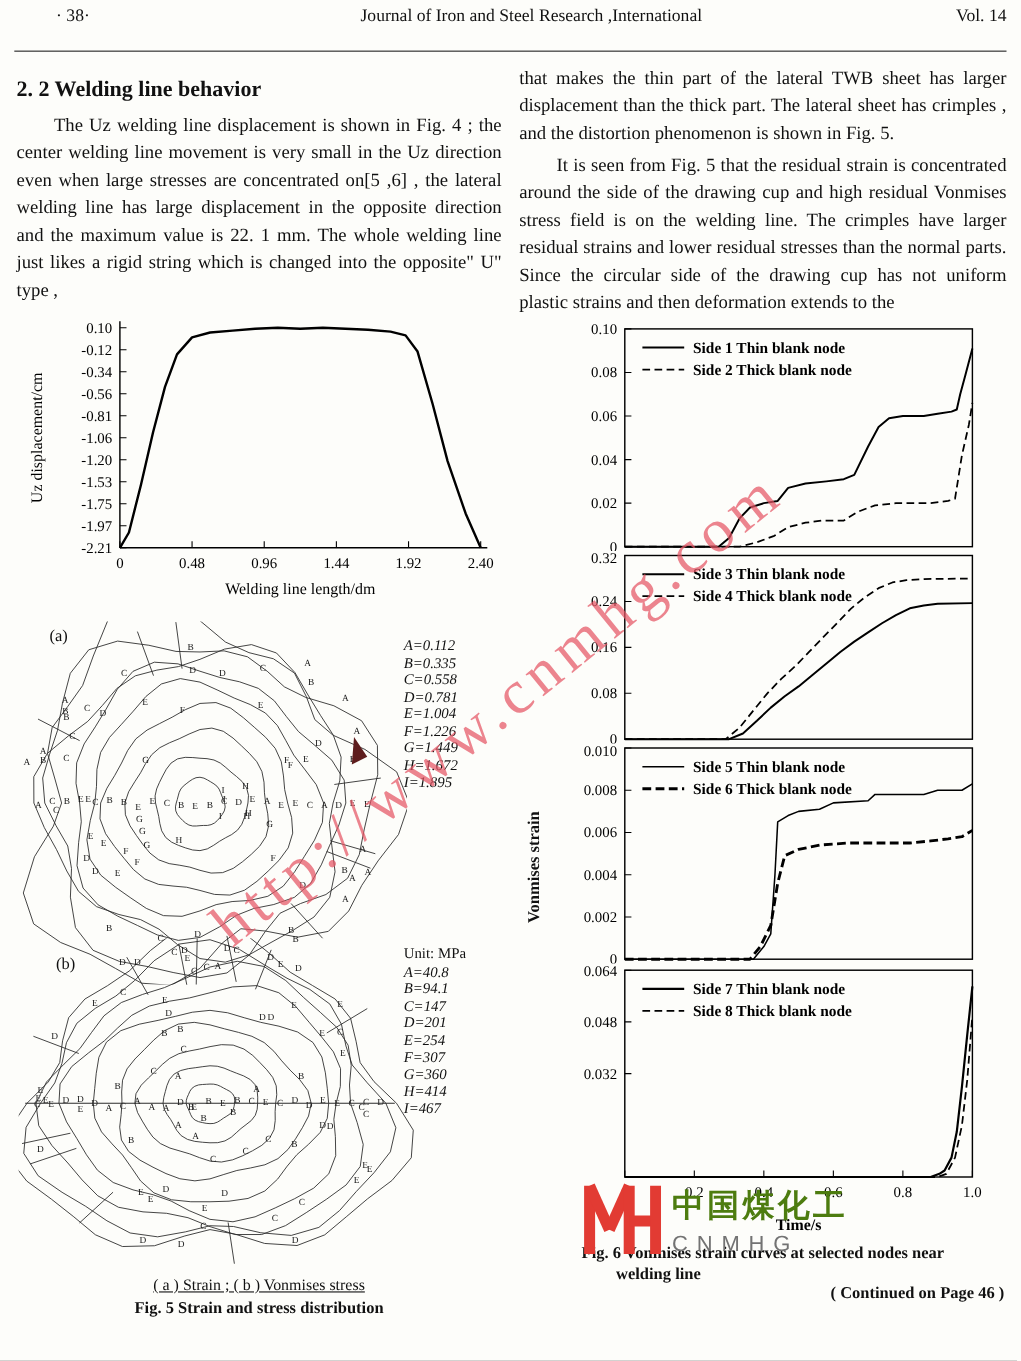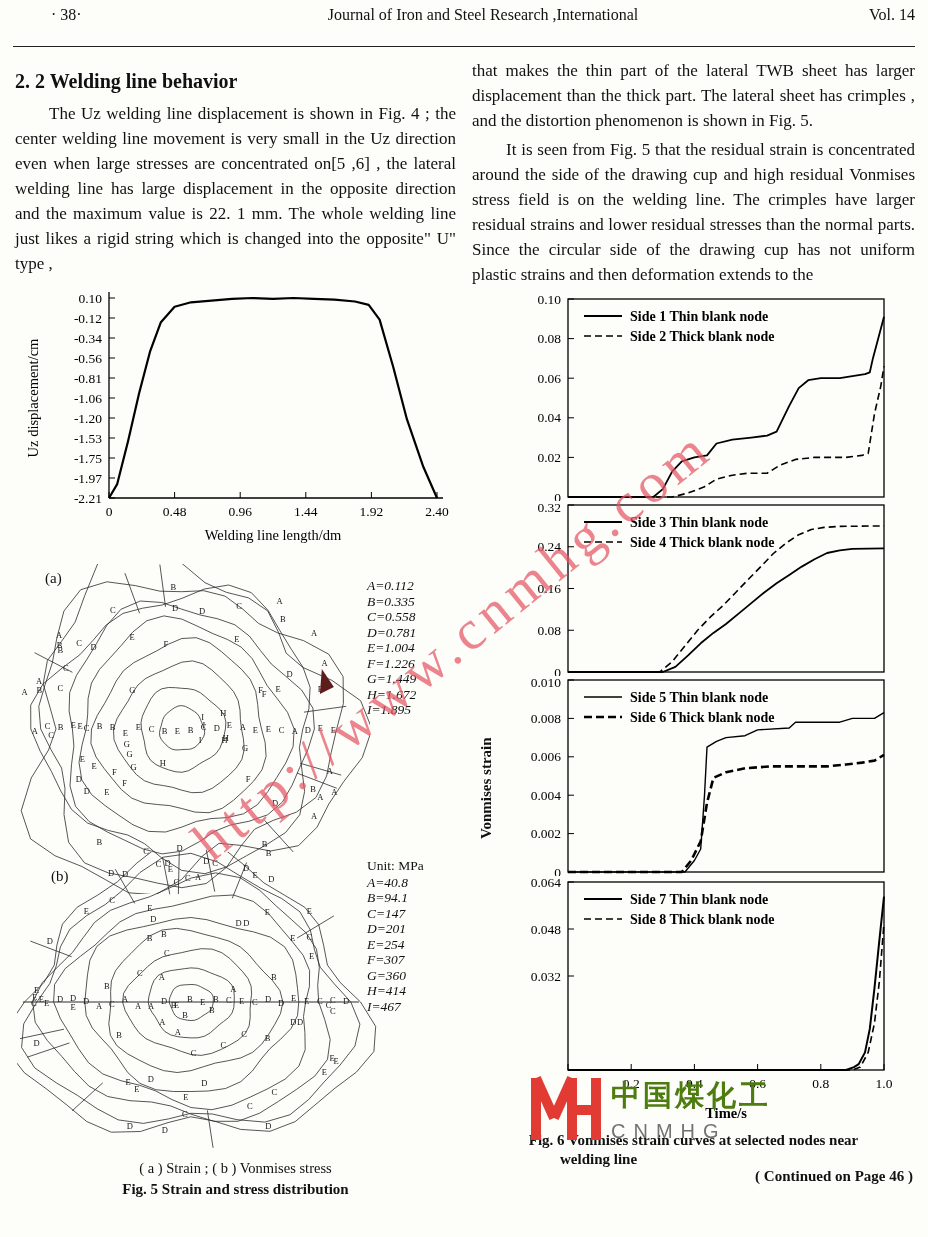--- a/index.html
+++ b/index.html
@@ -15,21 +15,21 @@
   p.body{font-size:17px;line-height:25px;text-align:justify;margin:0;}
   p.indent{text-indent:2em;}
   h3.sec{font-size:20px;margin:12px 0 8px 0;font-weight:bold;}
   .fig4wrap{margin-top:10px;margin-left:8px;width:430px;}
   .figcap{font-weight:bold;font-size:15px;text-align:center;margin-top:2px;}
   .fig5a{position:relative;margin-top:12px;height:330px;}
   .fig5b{position:relative;margin-top:-42px;height:300px;}
   .figlabel{position:absolute;font-size:15px;}
   .leg{position:absolute;font-size:13.5px;font-style:italic;line-height:15.5px;width:90px;}
   .legtitle{font-style:normal;margin-bottom:1px;}
-  .cap5sub{font-size:14.5px;text-align:center;margin-top:8px;}
+  .cap5sub{font-size:14.5px;text-align:center;margin-top:8px;text-decoration:underline;}
   .cap5main{font-weight:bold;font-size:15px;text-align:center;margin-top:4px;}
   .fig6wrap{position:relative;margin-top:4px;}
   .fig6charts{margin-left:26px;}
   .fig6charts svg{display:block;}
   .fig6ylabel{position:absolute;left:6px;top:548px;transform:rotate(-90deg);transform-origin:0 0;
               font-size:15px;font-weight:600;white-space:nowrap;}
   .cap6a{font-weight:bold;font-size:15px;text-align:center;margin-top:6px;}
   .cap6b{font-weight:bold;font-size:15px;display:flex;margin-top:2px;flex-direction:column;}
   .cap6b .wl{margin-left:88px;}
   .cap6b .cont{margin-left:auto;margin-right:2px;}

